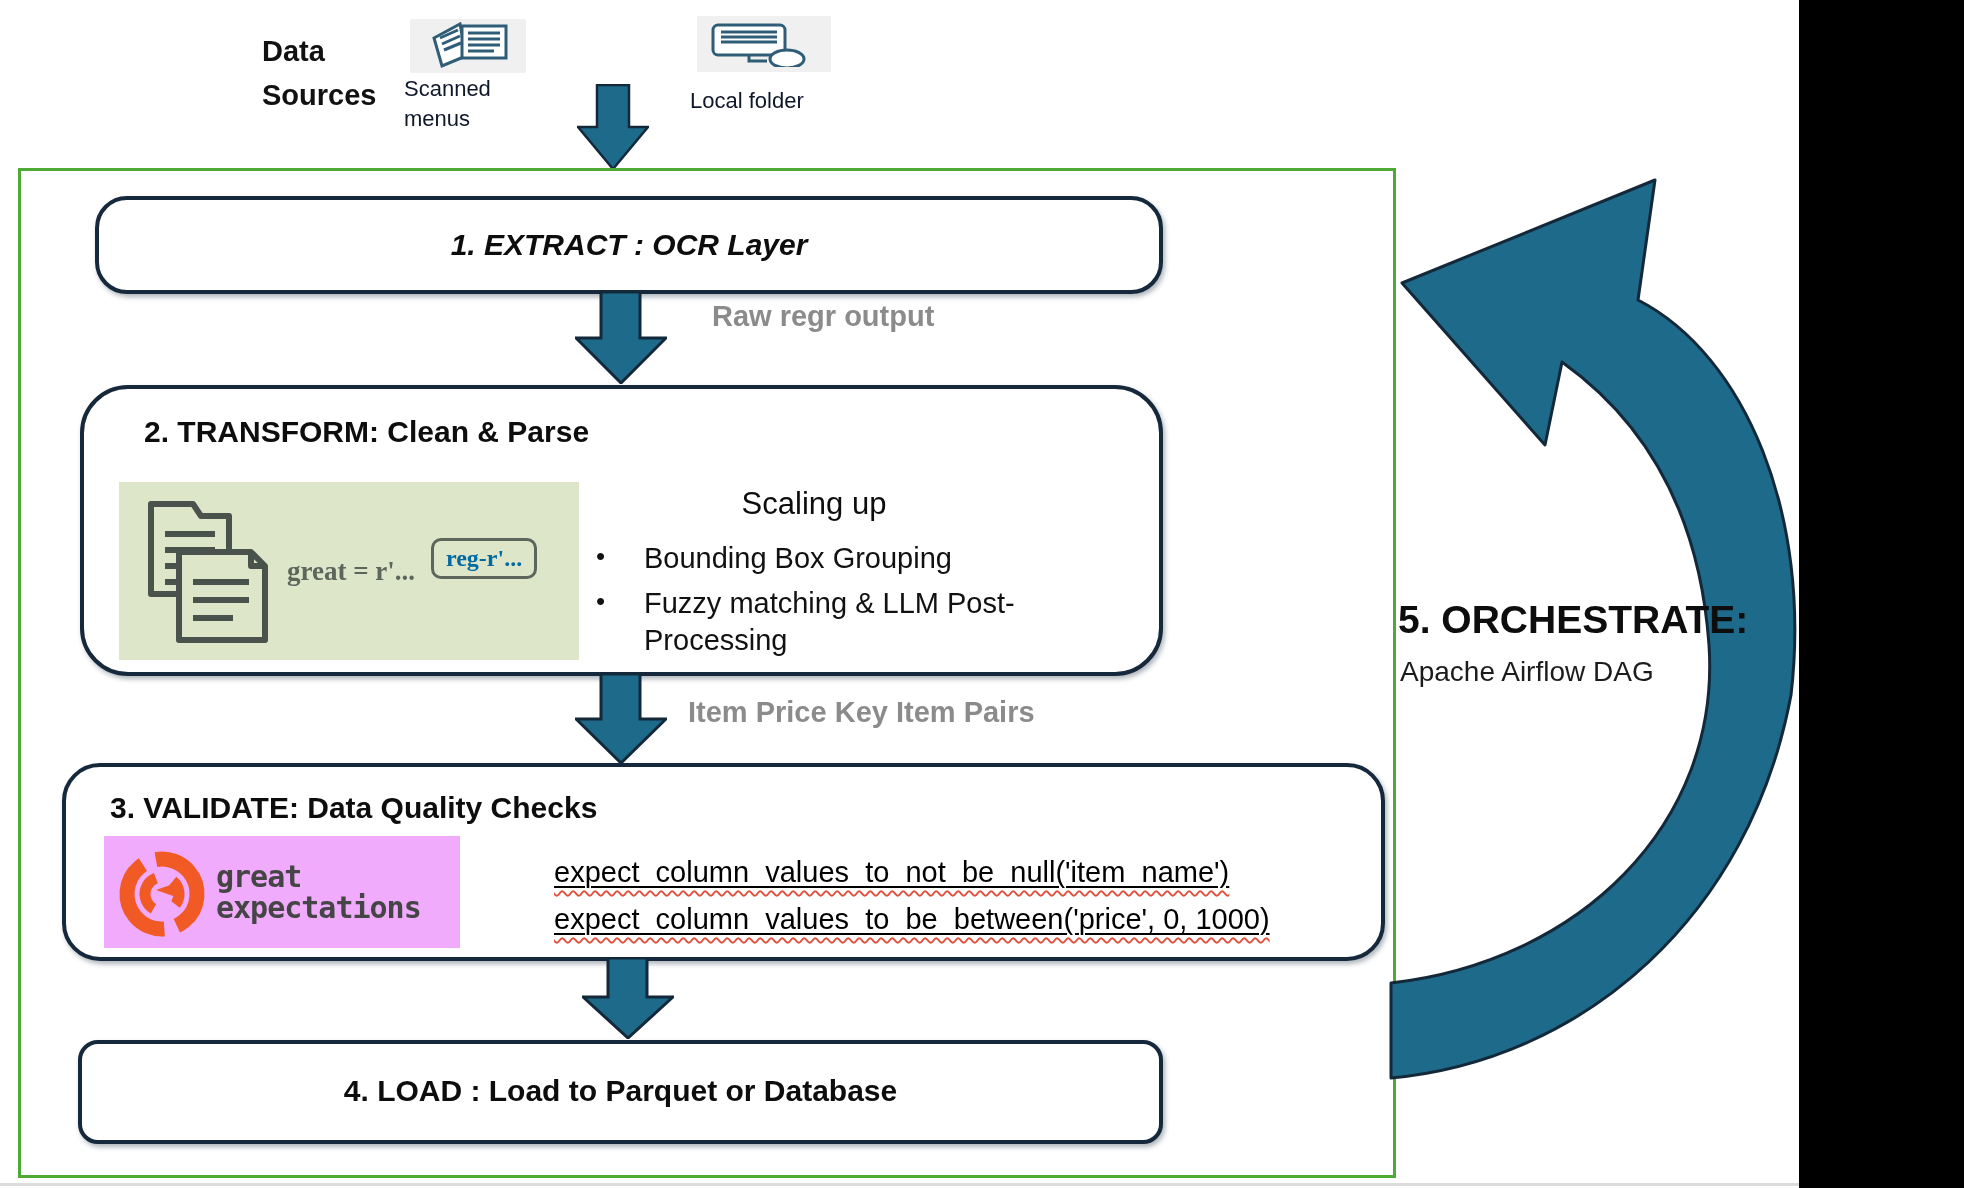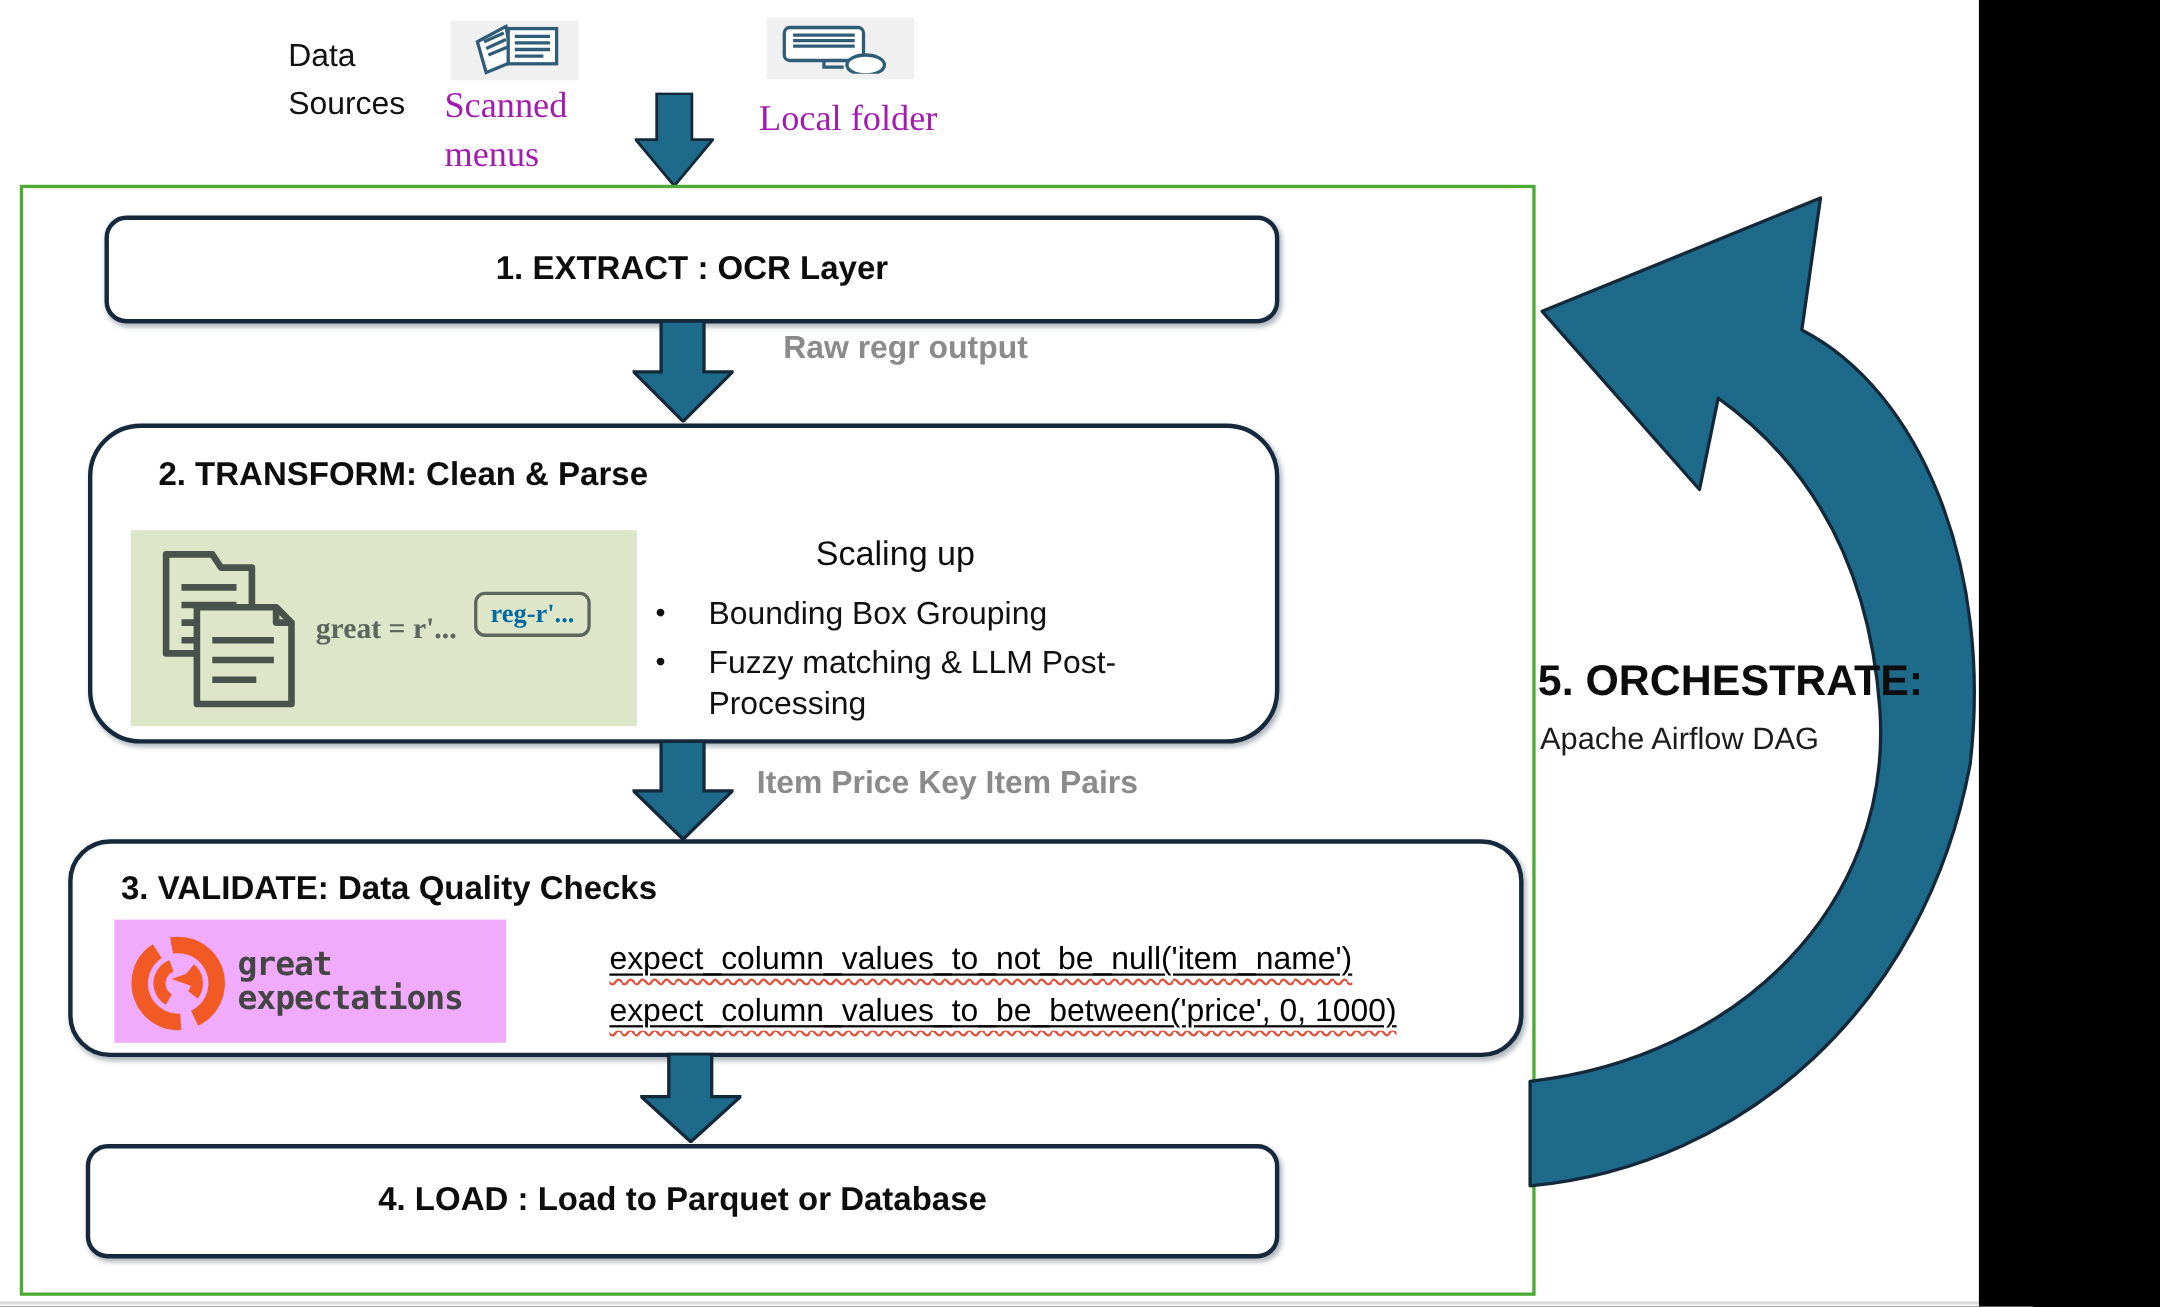--- a/index.html
+++ b/index.html
@@ -3,34 +3,34 @@
 <meta charset="utf-8">
 <style>
   html,body{margin:0;padding:0;background:#222;}
   #canvas{
     position:relative;width:1964px;height:1188px;background:#ffffff;
     font-family:"Liberation Sans",sans-serif;overflow:hidden;
   }
   .abs{position:absolute;}
 
   
-  .ds-label{left:262px;top:30px;width:160px;font-size:29px;font-weight:normal;color:#111;line-height:1.5;}
+  .ds-label{left:262px;top:30px;width:160px;font-size:29px;font-weight:bold;color:#111;line-height:1.5;}
   .src-tile{background:#f0f0f0;display:flex;align-items:center;justify-content:center;}
   .tile-scanned{left:410px;top:19px;width:116px;height:54px;}
   .tile-local{left:697px;top:16px;width:134px;height:56px;}
-  .src-caption{font-size:33px;color:#a21caf;line-height:1.35;font-family:Liberation Serif, serif;}
+  .src-caption{font-size:22px;color:#0f172a;line-height:1.35;}
   .cap-scanned{left:404px;top:74px;width:130px;}
   .cap-local{left:690px;top:86px;width:220px;}
 
   
   .green-box{left:18px;top:168px;width:1372px;height:1004px;border:3px solid #4caa35;background:transparent;}
 
   
   .pipe-box{background:#fff;border:4px solid #16283c;box-shadow:2px 3px 5px rgba(20,40,60,.35);}
-  .box1{left:95px;top:196px;width:1060px;height:90px;border-radius:20px;}
+  .box1{left:95px;top:196px;width:1060px;height:90px;border-radius:32px;font-style:italic;}
   .box2{left:80px;top:385px;width:1075px;height:283px;border-radius:48px;}
   .box3{left:62px;top:763px;width:1303px;height:190px;border-radius:38px;padding-left:12px;}
   .box4{left:78px;top:1040px;width:1077px;height:96px;border-radius:20px;}
   .box-title{font-size:30px;font-weight:bold;color:#0d0d0d;white-space:nowrap;}
   .title1{left:0;top:28px;width:100%;text-align:center;}
   .title2{left:60px;top:26px;}
   .title3{left:44px;top:24px;}
   .title4{left:0;top:30px;width:100%;text-align:center;}
 
   

